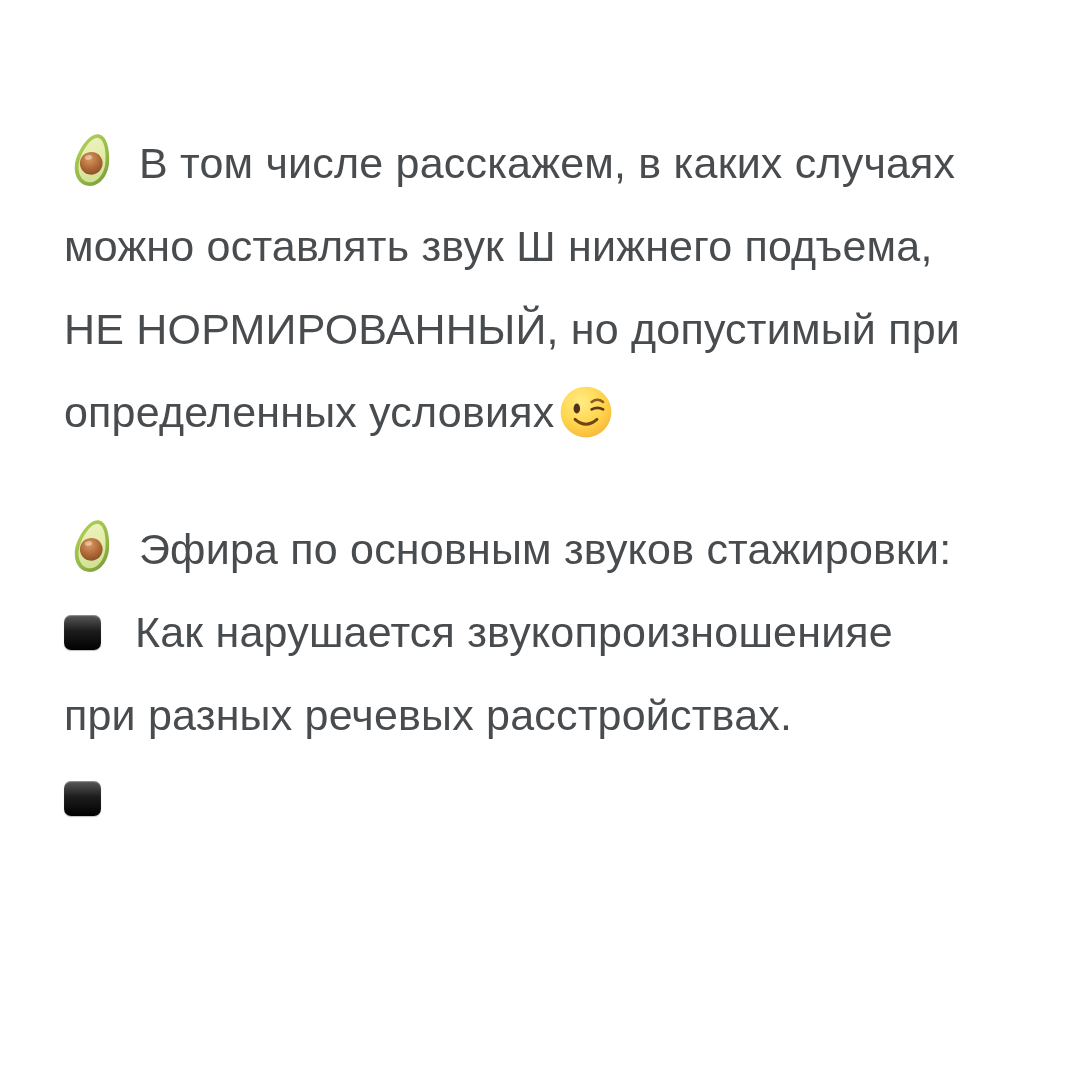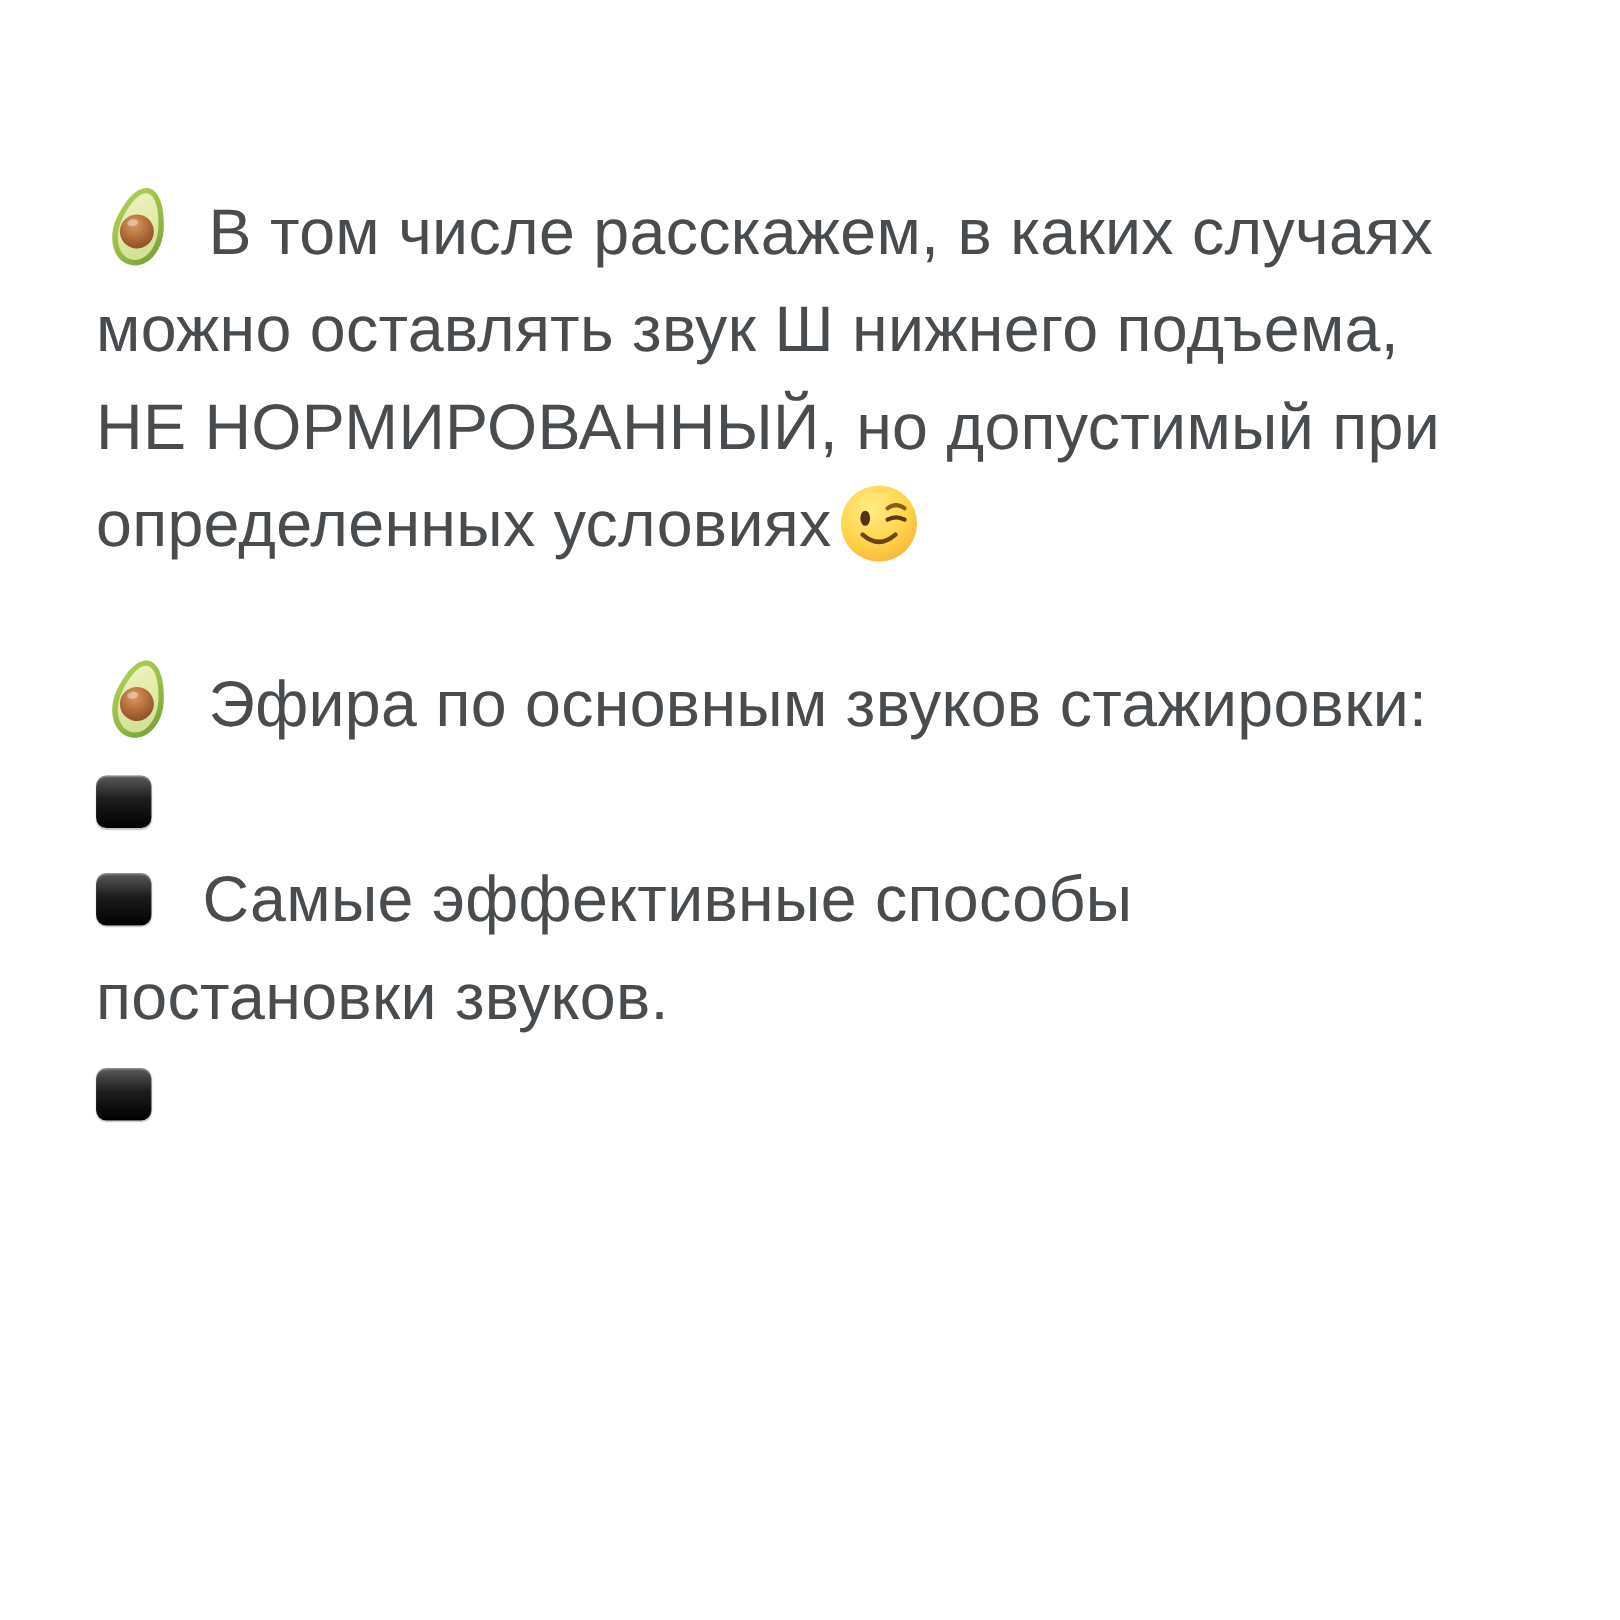--- a/index.html
+++ b/index.html
@@ -10,21 +10,21 @@
   .canvas {
     position: relative;
     width: 1080px;
     height: 1080px;
     background: #ffffff;
     overflow: hidden;
     box-sizing: border-box;
     padding: 122px 58px 0 64px;
     font-family: "Liberation Sans", "DejaVu Sans", sans-serif;
     font-size: 43px;
-    line-height: 65px;
+    line-height: 83px;
     color: #494c4f;
     letter-spacing: 0.2px;
   }
   p { margin: 0; }
   .intro { margin-bottom: 54px; }
   .lines { white-space: pre-line; }
   .emoji {
     display: inline-block;
     width: 58px;
     height: 58px;
@@ -106,26 +106,23 @@
             <path d="M32 3 C23 3 16.5 17 14 31 C11.5 46 19 61 32 61 C45 61 52.5 46 50 31 C47.5 17 41 3 32 3 Z" fill="url(#avoSkin)"></path>
             <path d="M32 7 C25.5 7 20 19 18 31.5 C16 44.5 22 57 32 57 C42 57 48 44.5 46 31.5 C44 19 38.5 7 32 7 Z" fill="url(#avoFlesh)"></path>
             <circle cx="31" cy="36" r="12.5" fill="url(#avoPit)"></circle>
             <ellipse cx="26.5" cy="30.5" rx="4" ry="2.6" fill="rgba(255,255,255,0.4)" transform="rotate(-25 26.5 30.5)"></ellipse>
           </g>
         </svg>
       </span><span class="lines">Эфира по основным звуков стажировки:</span>
     </p>
 
     <p>
-      <span class="bullet-square"></span>
+      <span class="bullet-square"></span><span class="lines">Как нарушается звукопроизношенияе
+при разных речевых расстройствах.</span>
     </p>
 
-    <p>
-      <span class="bullet-square"></span><span class="lines">Самые эффективные способы
-постановки звуков.</span>
-    </p>
 
     <p>
       <span class="bullet-square"></span>
     </p>
   </div>
 
 </div>
 
 </body></html>

